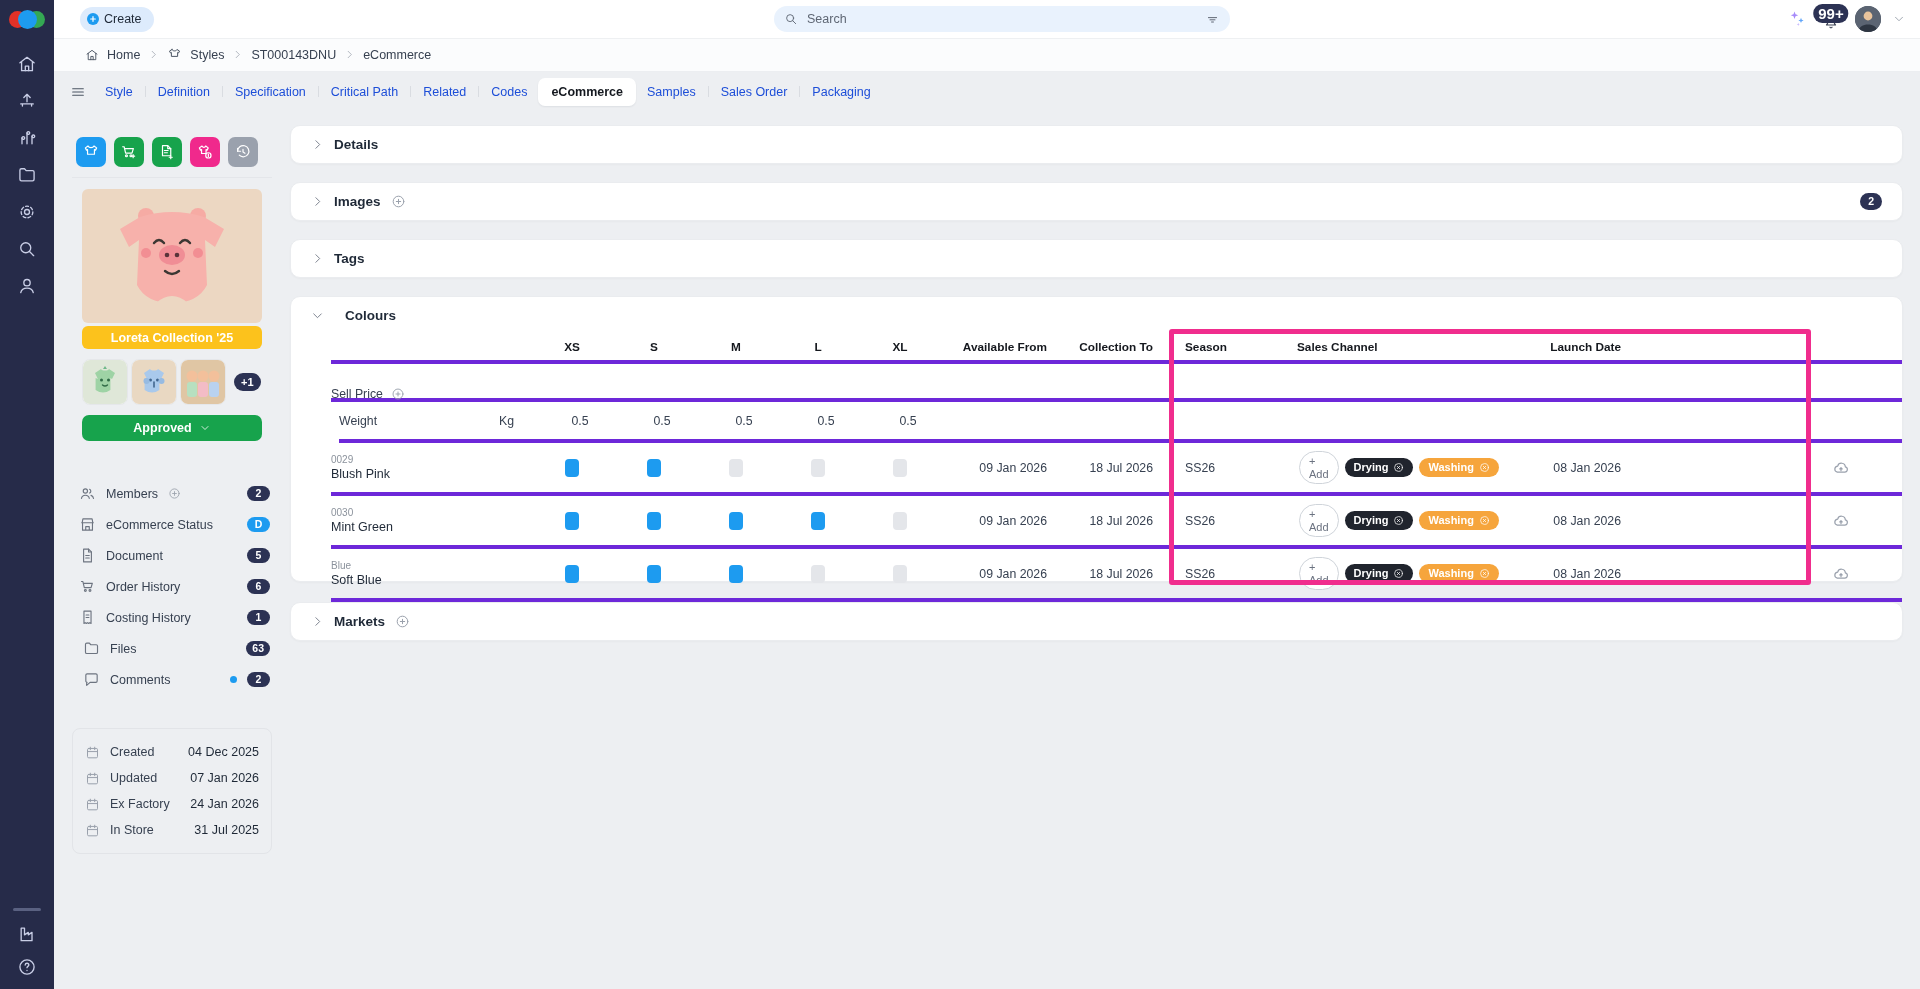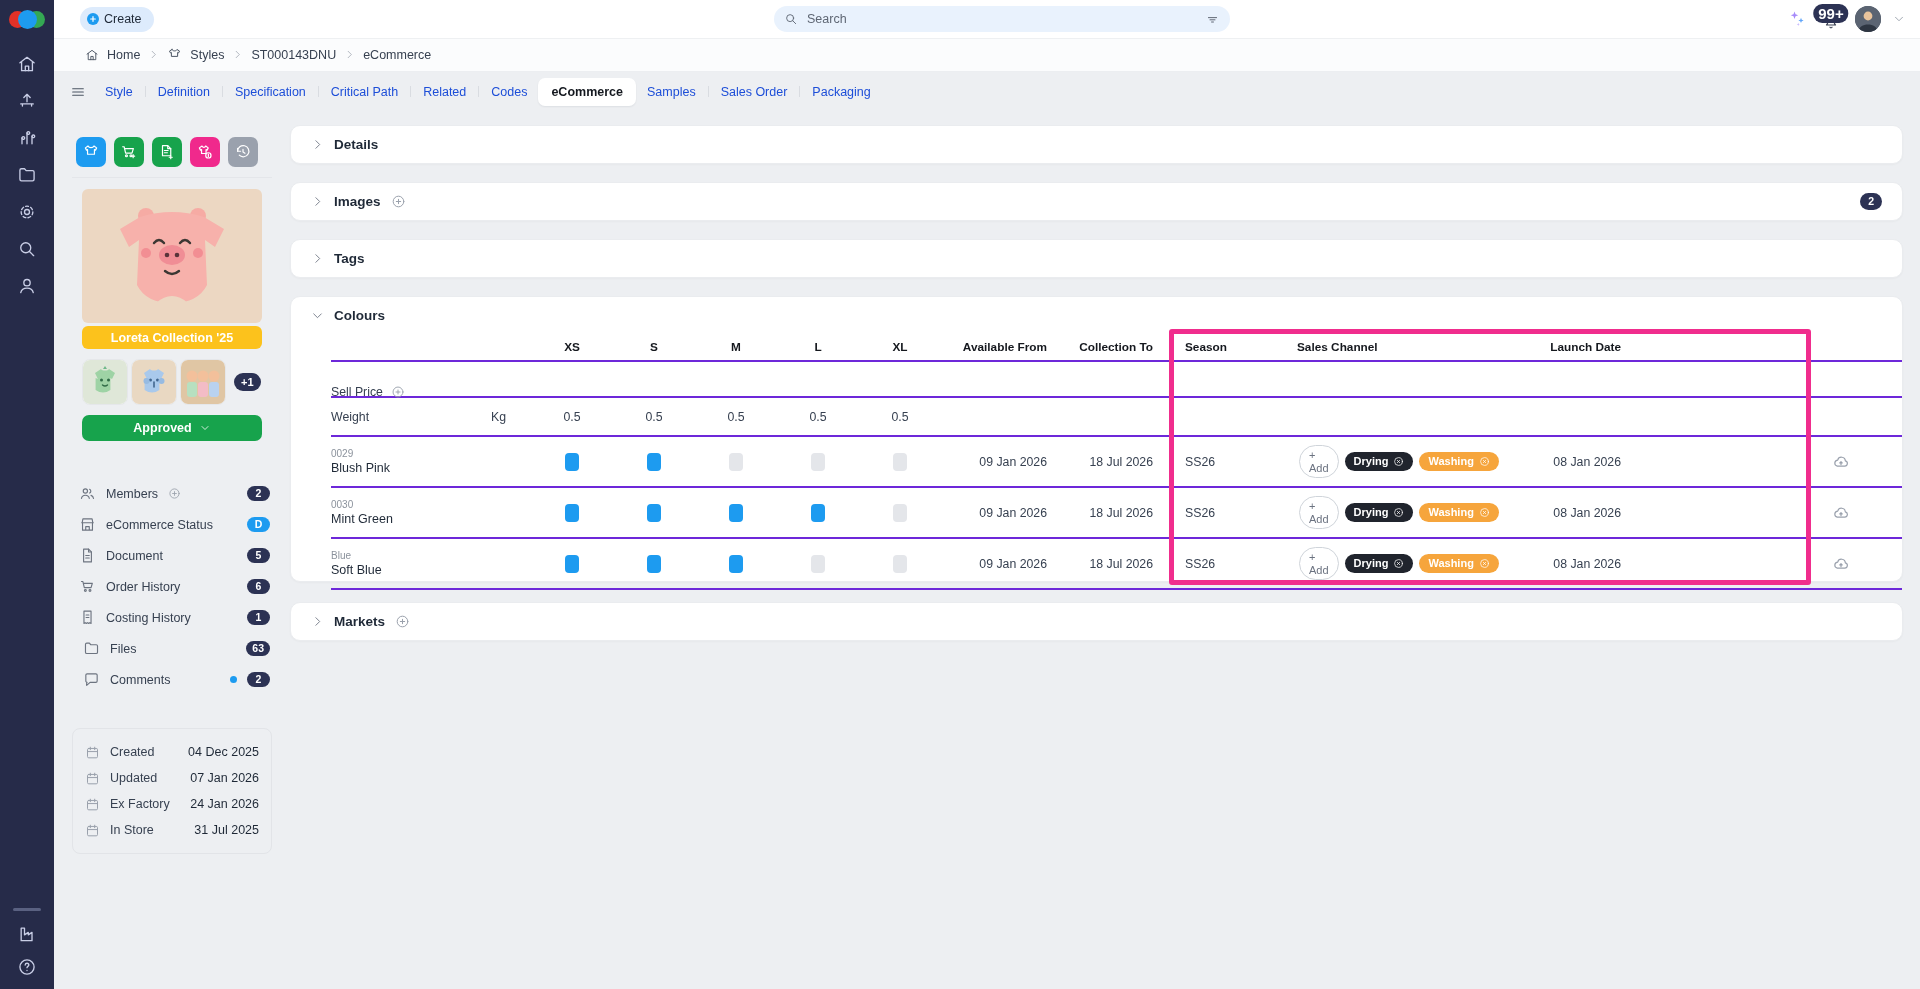--- a/index.html
+++ b/index.html
@@ -77,25 +77,25 @@
   .main{position:absolute;left:290px;top:125px;width:1613px;display:flex;flex-direction:column;}
   .card{background:#fff;border:1px solid #eaecef;border-radius:10px;box-shadow:0 1px 2px rgba(16,24,40,.03);box-sizing:border-box;}
   .sec{height:37px;display:flex;align-items:center;padding:0 20px;gap:10px;cursor:pointer;}
   .sec-chevron{color:#6b7280;display:flex;}
   .sec-title{font-size:13.5px;font-weight:700;color:#1f2937;}
   .sec-plus{color:#9aa1ac;display:flex;background:none;border:none;padding:0;}
   .sec-badge{margin-left:auto;background:#2c3254;color:#fff;font-size:10.5px;font-weight:700;border-radius:9px;padding:3px 8px;line-height:1;}
   .mb18{margin-bottom:18px;} .mb20{margin-bottom:20px;} .mb19{margin-bottom:19px;}
 
   .colours-card{height:286px;position:relative;}
-  .colours-head{height:36px;display:flex;align-items:center;gap:10px;padding:0 20px;cursor:pointer;}
+  .colours-head{height:36px;display:flex;align-items:center;gap:21px;padding:0 20px;cursor:pointer;}
   .ct{margin-left:40px;margin-right:0;}
-  .ct-row{display:grid;grid-template-columns:160px 40px repeat(5,82px) 106px 106px 144px 200px 124px 1fr;align-items:center;border-bottom:2px solid #6d28d9;font-size:12.3px;color:#374151;}
+  .ct-row{display:grid;grid-template-columns:160px 40px repeat(5,82px) 106px 106px 144px 200px 124px 1fr;align-items:center;border-bottom:4px solid #6d28d9;font-size:12.3px;color:#374151;}
   .ct-header{height:27px;font-size:11.8px;font-weight:700;color:#15181e;}
-  .ct-sell{height:34px;} .ct-weight{height:37px;} .ct-colour{height:49px;}
+  .ct-sell{height:34px;} .ct-weight{height:37px;margin-left:8px;} .ct-colour{height:49px;}
   .cc{display:flex;justify-content:center;}
   .cr{text-align:right;}
   .season-cell{padding-left:32px;box-sizing:border-box;}
   .channels{display:flex;align-items:center;gap:6px;padding-left:2px;}
   .cloud-cell{display:flex;justify-content:flex-end;padding-right:52px;color:#9aa1ad;}
   .name-flex{display:flex;align-items:center;gap:8px;margin-top:23px;}
   .colour-code{font-size:10px;color:#8b929c;margin-bottom:2px;}
   .colour-name{font-size:12.5px;color:#1f2937;}
   .checkbox{width:14px;height:18px;border-radius:4px;display:inline-block;cursor:pointer;}
   .checkbox.checked{background:#1d9bf0;}

